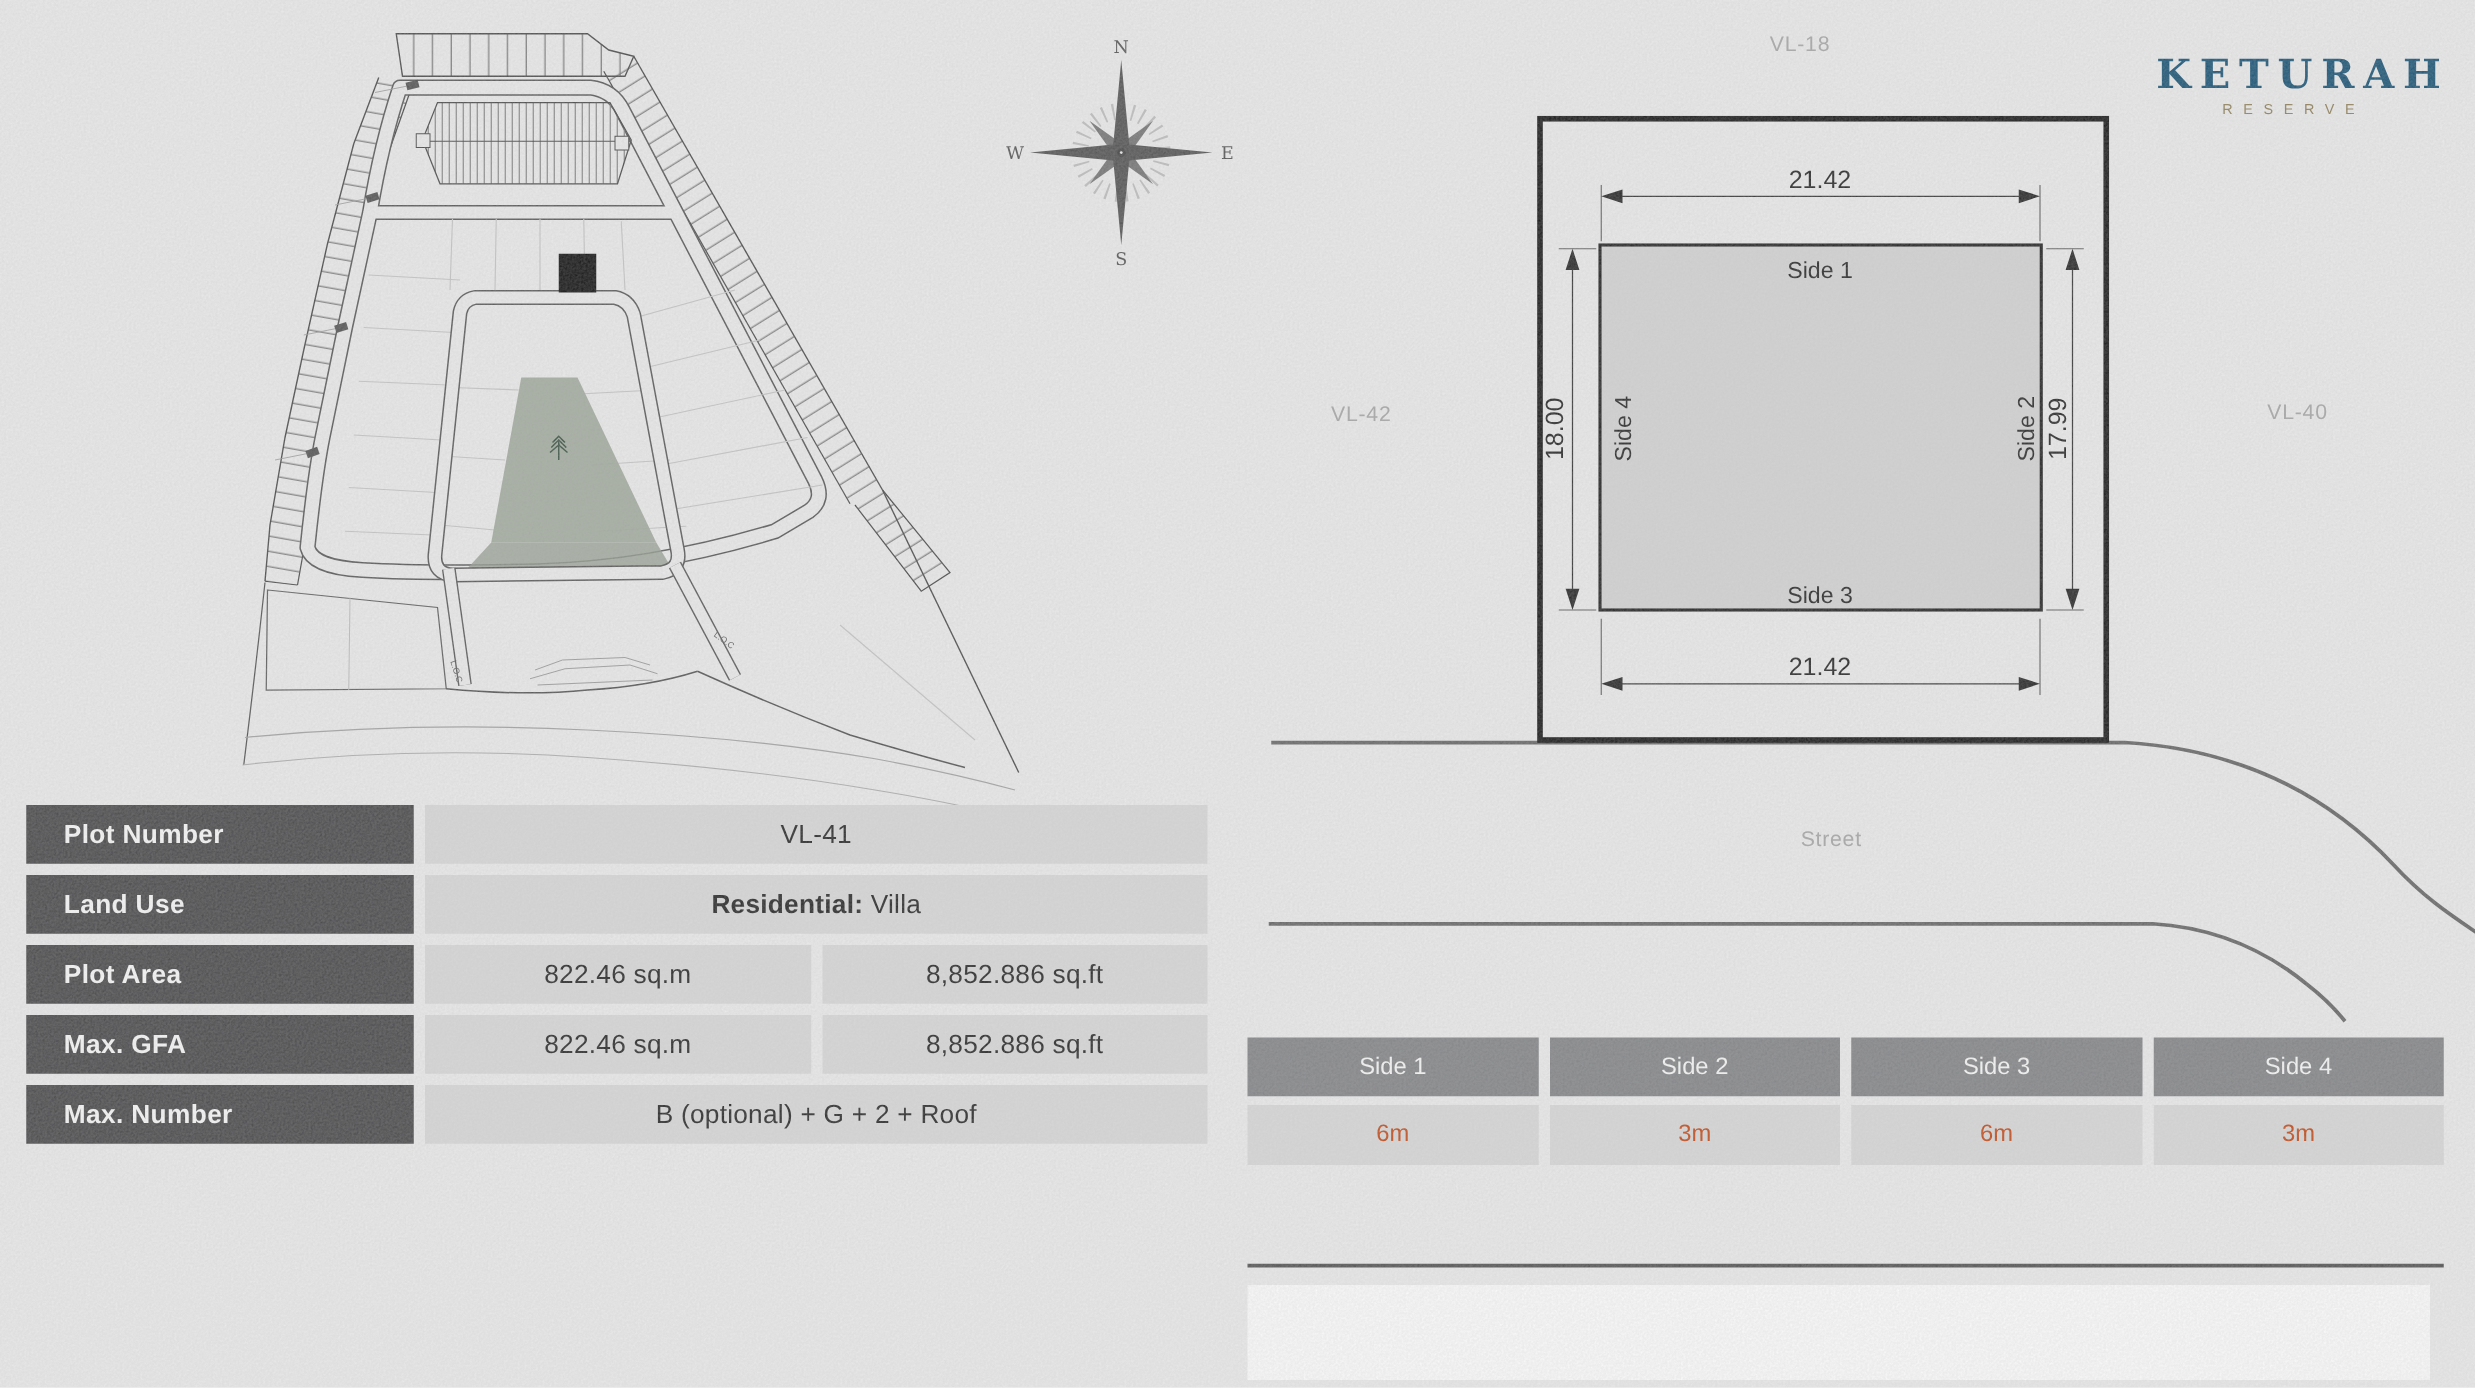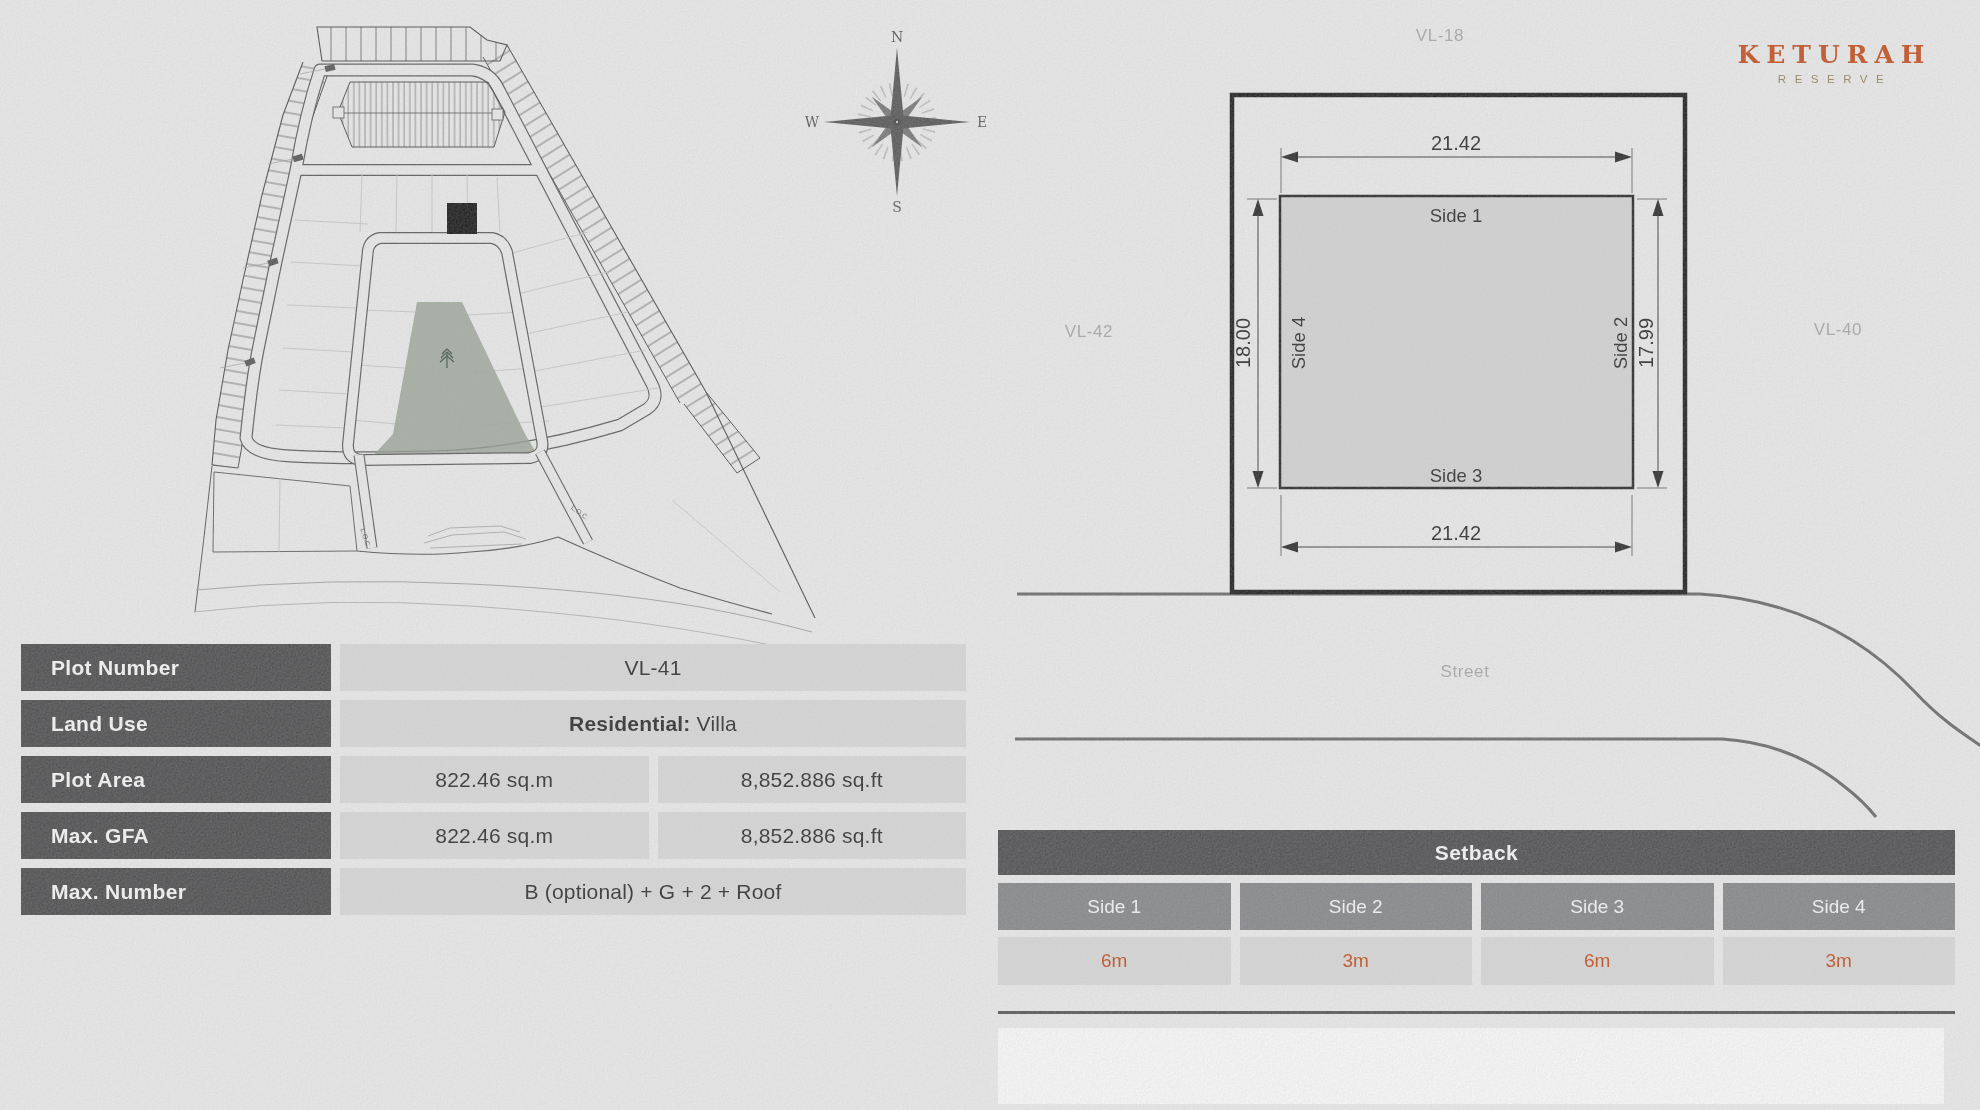--- a/index.html
+++ b/index.html
@@ -8,21 +8,21 @@
     background:#ededee;
     font-family:"Liberation Sans", sans-serif;
     color:#1d1d1d;
   }
   
   .noise{position:absolute;left:0;top:0;width:1980px;height:1110px;z-index:60;pointer-events:none;opacity:.30;}
   
   .ctx{position:absolute;color:#a4a4a4;font-size:17px;letter-spacing:.6px;width:120px;text-align:center;z-index:5;}
   
   .logo{position:absolute;left:1718px;top:40px;width:226px;text-align:center;z-index:5;}
-  .logo-main{font-family:"DejaVu Serif", serif;font-size:25px;font-weight:600;letter-spacing:7px;color:#c2410c;padding-left:7px;}
+  .logo-main{font-family:"DejaVu Serif", serif;font-size:32px;font-weight:600;letter-spacing:7px;color:#0c4a6e;padding-left:7px;}
   .logo-sub{font-size:11.5px;font-weight:500;letter-spacing:8.5px;color:#8c7b51;margin-top:4px;padding-left:8px;}
   
   .siteplan{position:absolute;left:0;top:0;z-index:4;}
   .compass{position:absolute;left:805px;top:26px;z-index:4;}
   .diagram{position:absolute;left:1000px;top:80px;z-index:4;}
   .diagram text, .siteplan text{font-family:"Liberation Sans",sans-serif;}
   
   .details-table{position:absolute;left:21px;top:644px;width:945px;z-index:10;}
   .t-row{display:flex;margin-bottom:9px;height:47px;}
   .t-label{width:310px;min-width:310px;background:#3f3f41;color:#fbfbfb;display:flex;align-items:center;
@@ -267,21 +267,20 @@
   </div>
   <div class="t-row">
     <div class="t-label">Max. Number</div>
     <div class="t-vals">
         <div class="t-val">B (optional) + G + 2 + Roof</div>
       </div>
   </div>
 </div>
 
 <div class="setback">
-  <div class="sb-header">Setback</div>
   <div class="sb-grid">
     <div class="sb-col-h">Side 1</div>
     <div class="sb-col-h">Side 2</div>
     <div class="sb-col-h">Side 3</div>
     <div class="sb-col-h">Side 4</div>
     <div class="sb-val">6m</div>
     <div class="sb-val">3m</div>
     <div class="sb-val">6m</div>
     <div class="sb-val">3m</div>
   </div>

